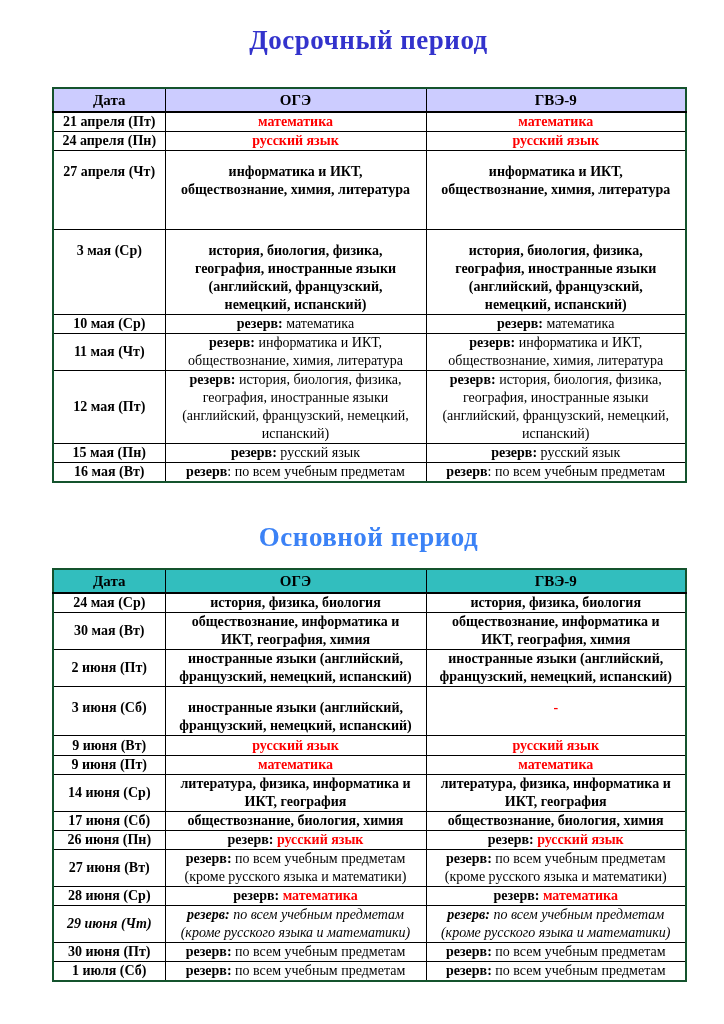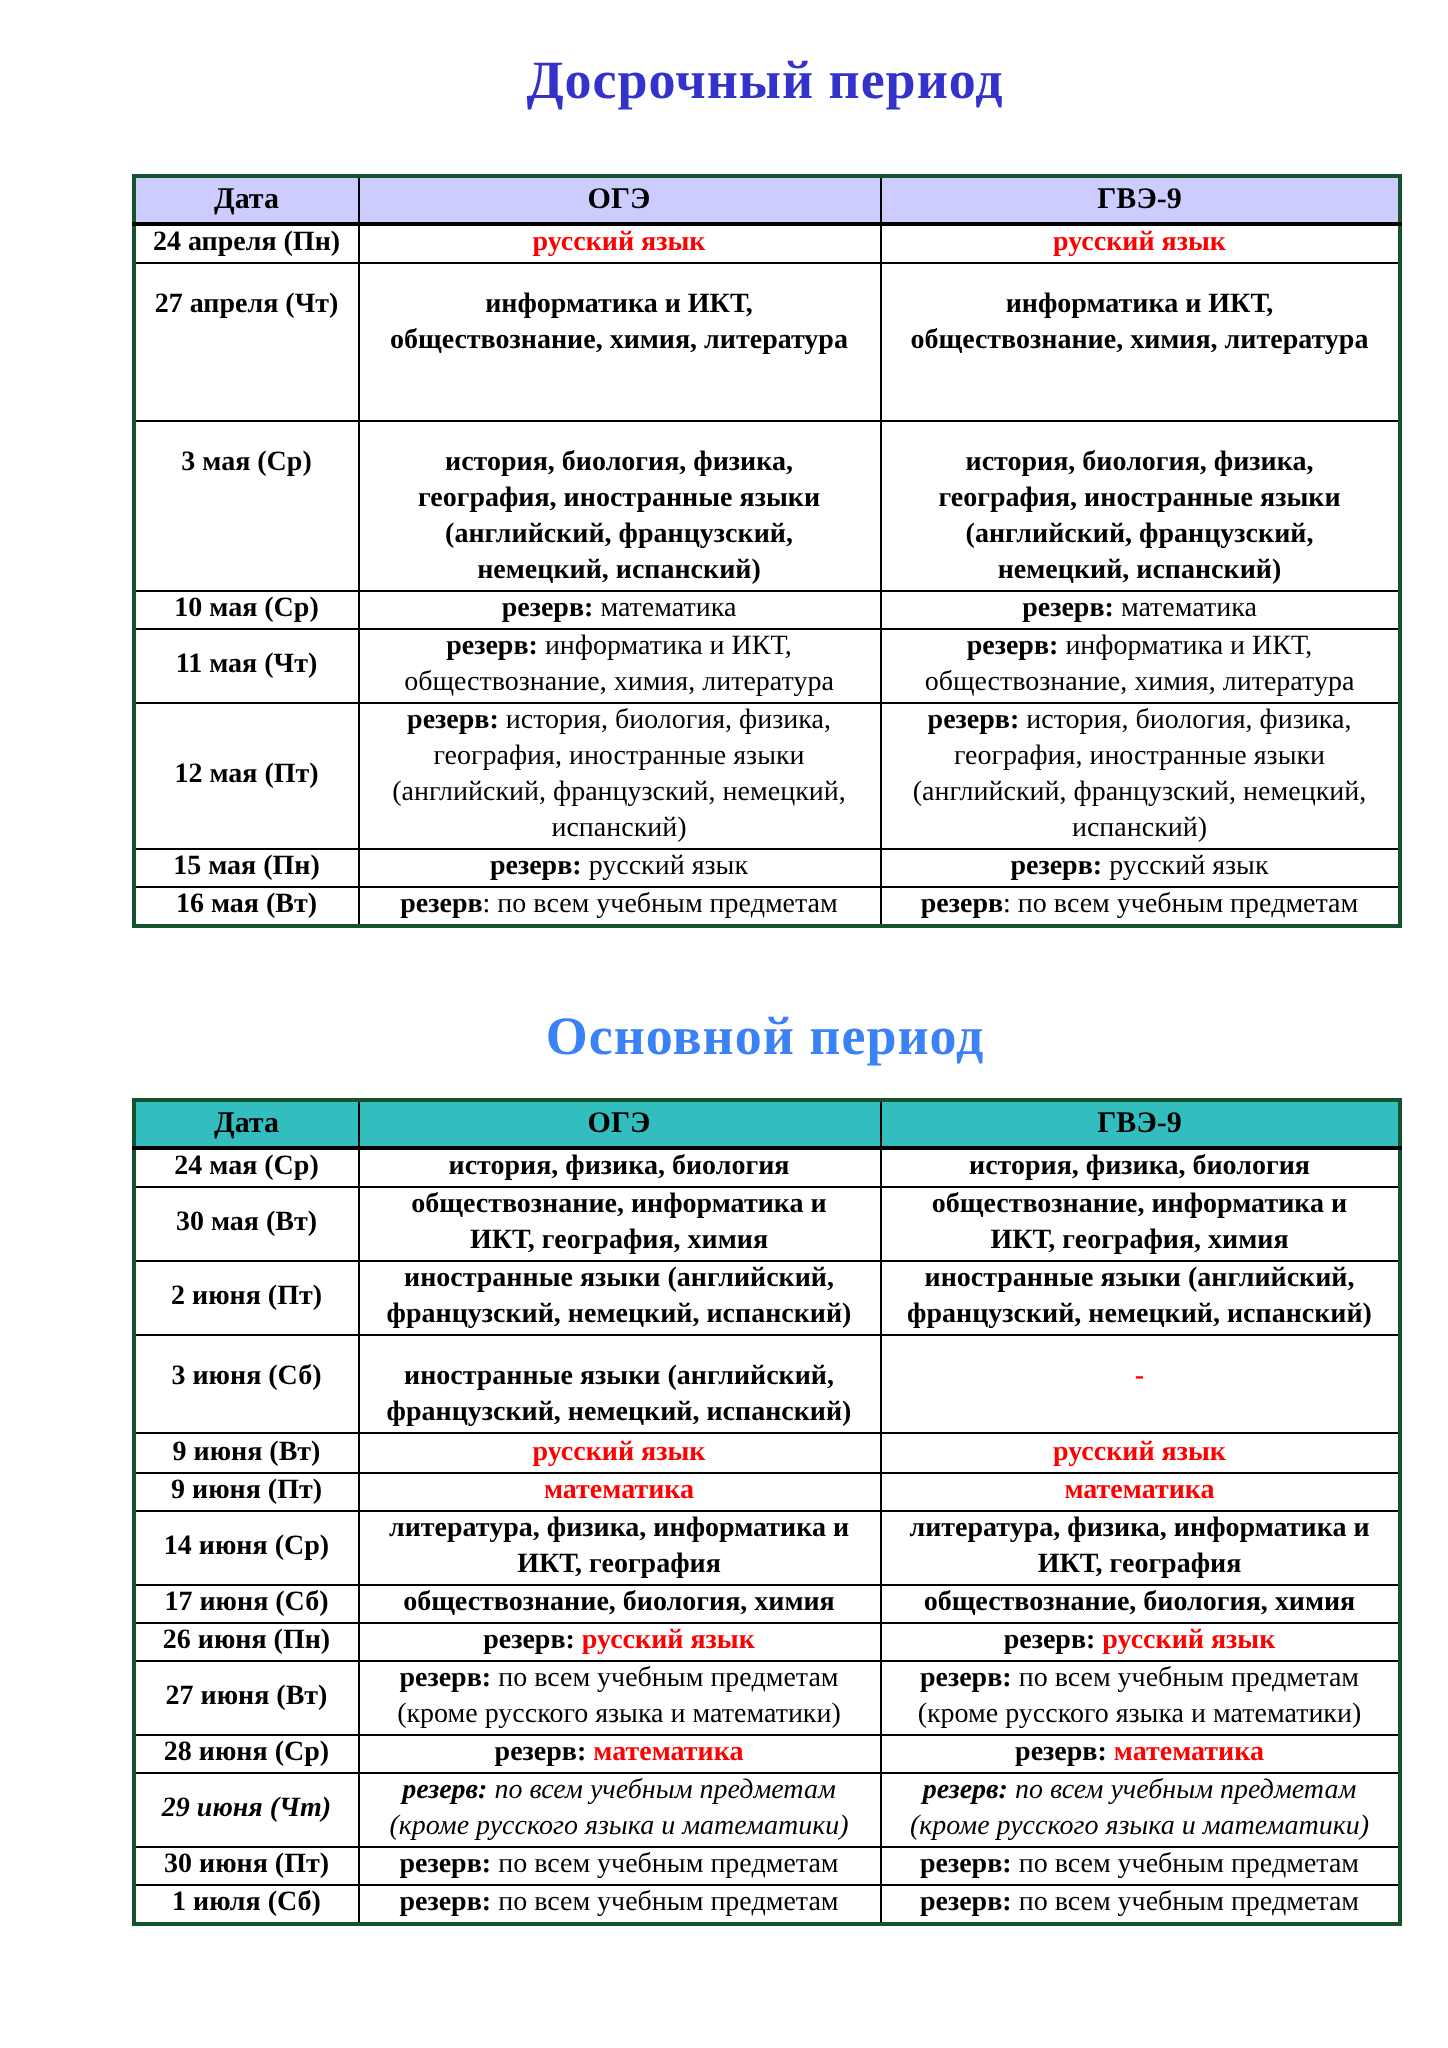--- a/index.html
+++ b/index.html
@@ -3,21 +3,21 @@
 <meta charset="utf-8">
 <style>
   * { margin:0; padding:0; box-sizing:border-box; }
   html,body { background:#ffffff; }
   body {
     width:724px; height:1024px;
     font-family:"Liberation Serif", serif;
     color:#000;
     overflow:hidden;
   }
-  .content { margin-left:66px; width:633px; }
+  .content { margin-left:52px; width:633px; }
   h1.sec-title {
     text-align:center; font-weight:bold;
     font-size:27px; line-height:32px;
     letter-spacing:0.5px;
   }
   #title-early { margin-top:24px; margin-bottom:31px; }
   #title-main  { margin-top:38px; margin-bottom:15px; }
   table.sched {
     border-collapse:collapse; table-layout:fixed;
     width:633px; border:2px solid #14532d;
@@ -58,20 +58,25 @@
       </colgroup>
       <thead>
         <tr>
           <th style="background: rgb(204, 204, 255);">Дата</th>
           <th style="background: rgb(204, 204, 255);">ОГЭ</th>
           <th style="background: rgb(204, 204, 255);">ГВЭ-9</th>
         </tr>
       </thead>
       <tbody>
           <tr style="height: 19px;">
+            <td class="date">21 апреля (Пт)</td>
+            <td class="subj"><span class="seg-red">математика</span></td>
+            <td class="subj"><span class="seg-red">математика</span></td>
+          </tr>
+          <tr style="height: 19px;">
             <td class="date">24 апреля (Пн)</td>
             <td class="subj"><span class="seg-red">русский язык</span></td>
             <td class="subj"><span class="seg-red">русский язык</span></td>
           </tr>
           <tr class="vtop" style="height: 79px;">
             <td class="date">27 апреля (Чт)</td>
             <td class="subj"><span class="seg-b">информатика и ИКТ,
 обществознание, химия, литература</span></td>
             <td class="subj"><span class="seg-b">информатика и ИКТ,
 обществознание, химия, литература</span></td>

